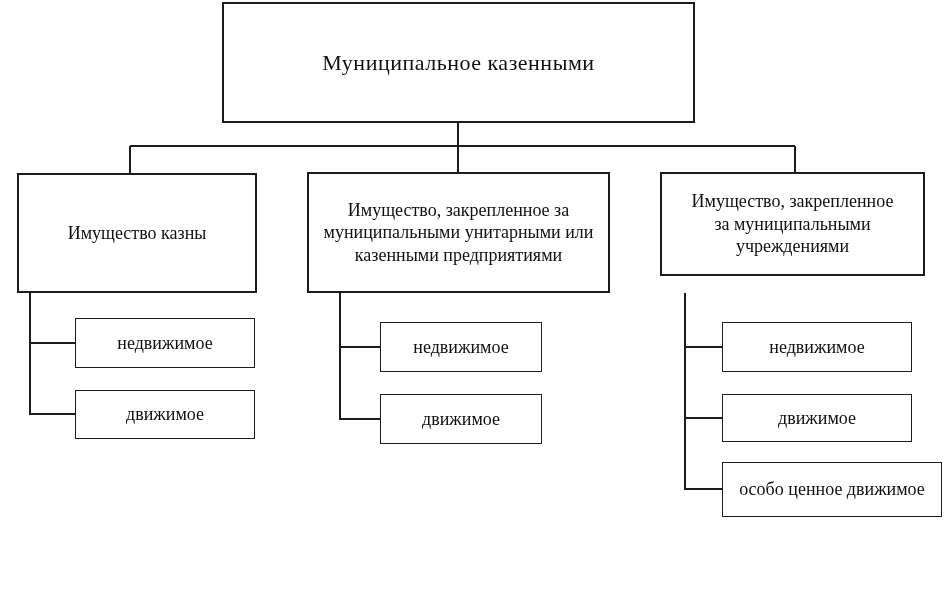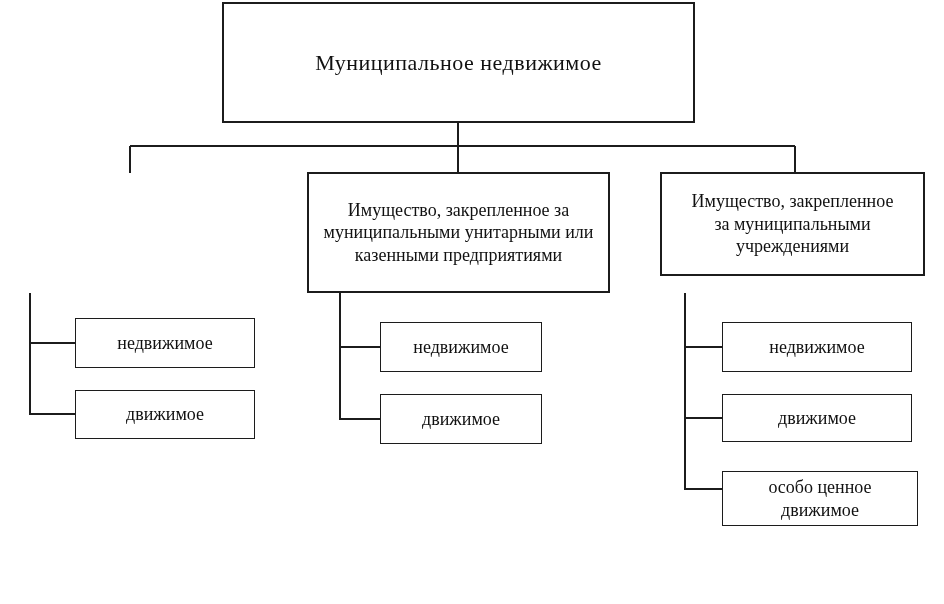--- a/index.html
+++ b/index.html
@@ -80,23 +80,26 @@
     <path d="M340 347 H380"></path>
     <path d="M340 419 H380"></path>
 
     <path d="M685 293 V490"></path>
     <path d="M685 347 H722"></path>
     <path d="M685 418 H722"></path>
     <path d="M685 489 H722"></path>
   </svg>
 
   <div class="node root-node" style="left:222px; top:2px; width:473px; height:121px;">
-    <span class="label">Муниципальное недвижимое</span>
+    <span class="label">Муниципальное казенными</span>
   </div>
 
+  <div class="node branch-node" style="left:17px; top:173px; width:240px; height:120px;">
+    <span class="label">Имущество казны</span>
+  </div>
 
   <div class="node branch-node" style="left:307px; top:172px; width:303px; height:121px;">
     <span class="label">Имущество, закрепленное за муниципальными унитарными или казенными предприятиями</span>
   </div>
 
   <div class="node branch-node" style="left:660px; top:172px; width:265px; height:104px; padding:4px 26px;">
     <span class="label">Имущество, закрепленное за муниципальными учреждениями</span>
   </div>
 
   <div class="node leaf-node" style="left:75px; top:318px; width:180px; height:50px;">
@@ -112,17 +115,17 @@
   <div class="node leaf-node" style="left:380px; top:394px; width:162px; height:50px;">
     <span class="label">движимое</span>
   </div>
 
   <div class="node leaf-node" style="left:722px; top:322px; width:190px; height:50px;">
     <span class="label">недвижимое</span>
   </div>
   <div class="node leaf-node" style="left:722px; top:394px; width:190px; height:48px;">
     <span class="label">движимое</span>
   </div>
-  <div class="node leaf-node" style="left:722px; top:462px; width:196px; height:55px;margin-top:9px;">
+  <div class="node leaf-node" style="left:722px; top:462px; width:220px; height:55px;">
     <span class="label">особо ценное движимое</span>
   </div>
 
 </div>
 
 </body></html>

